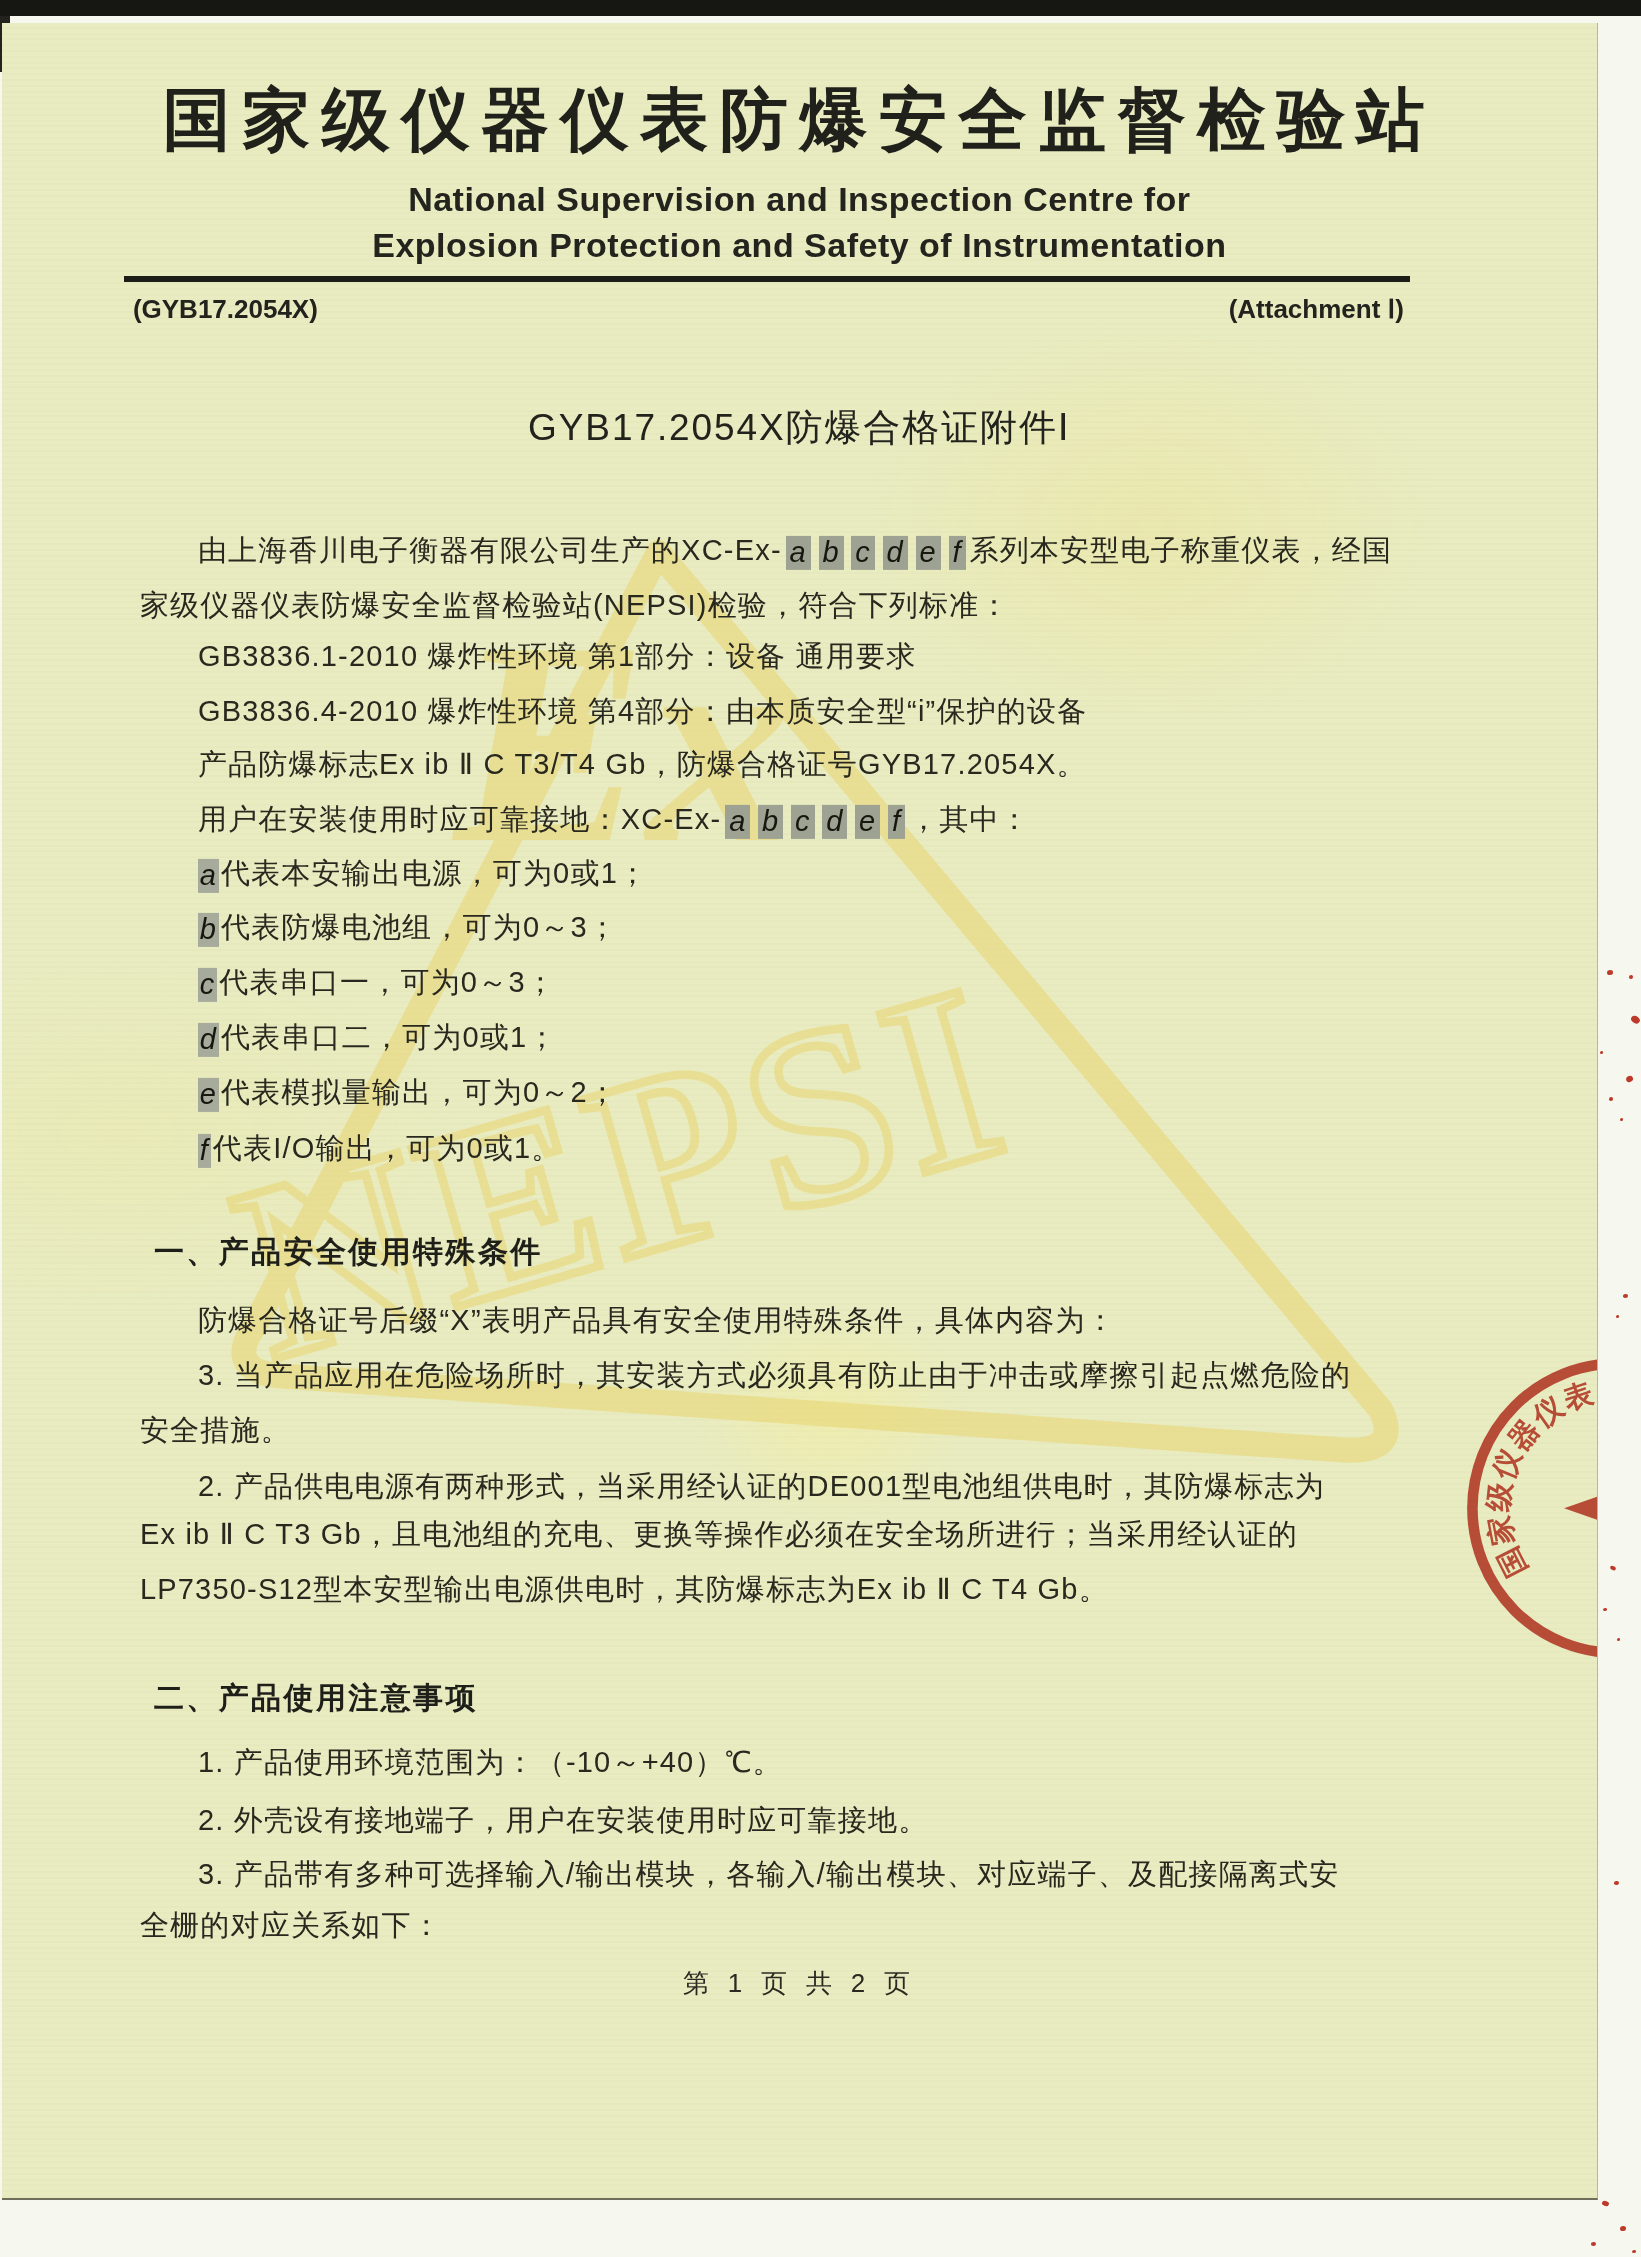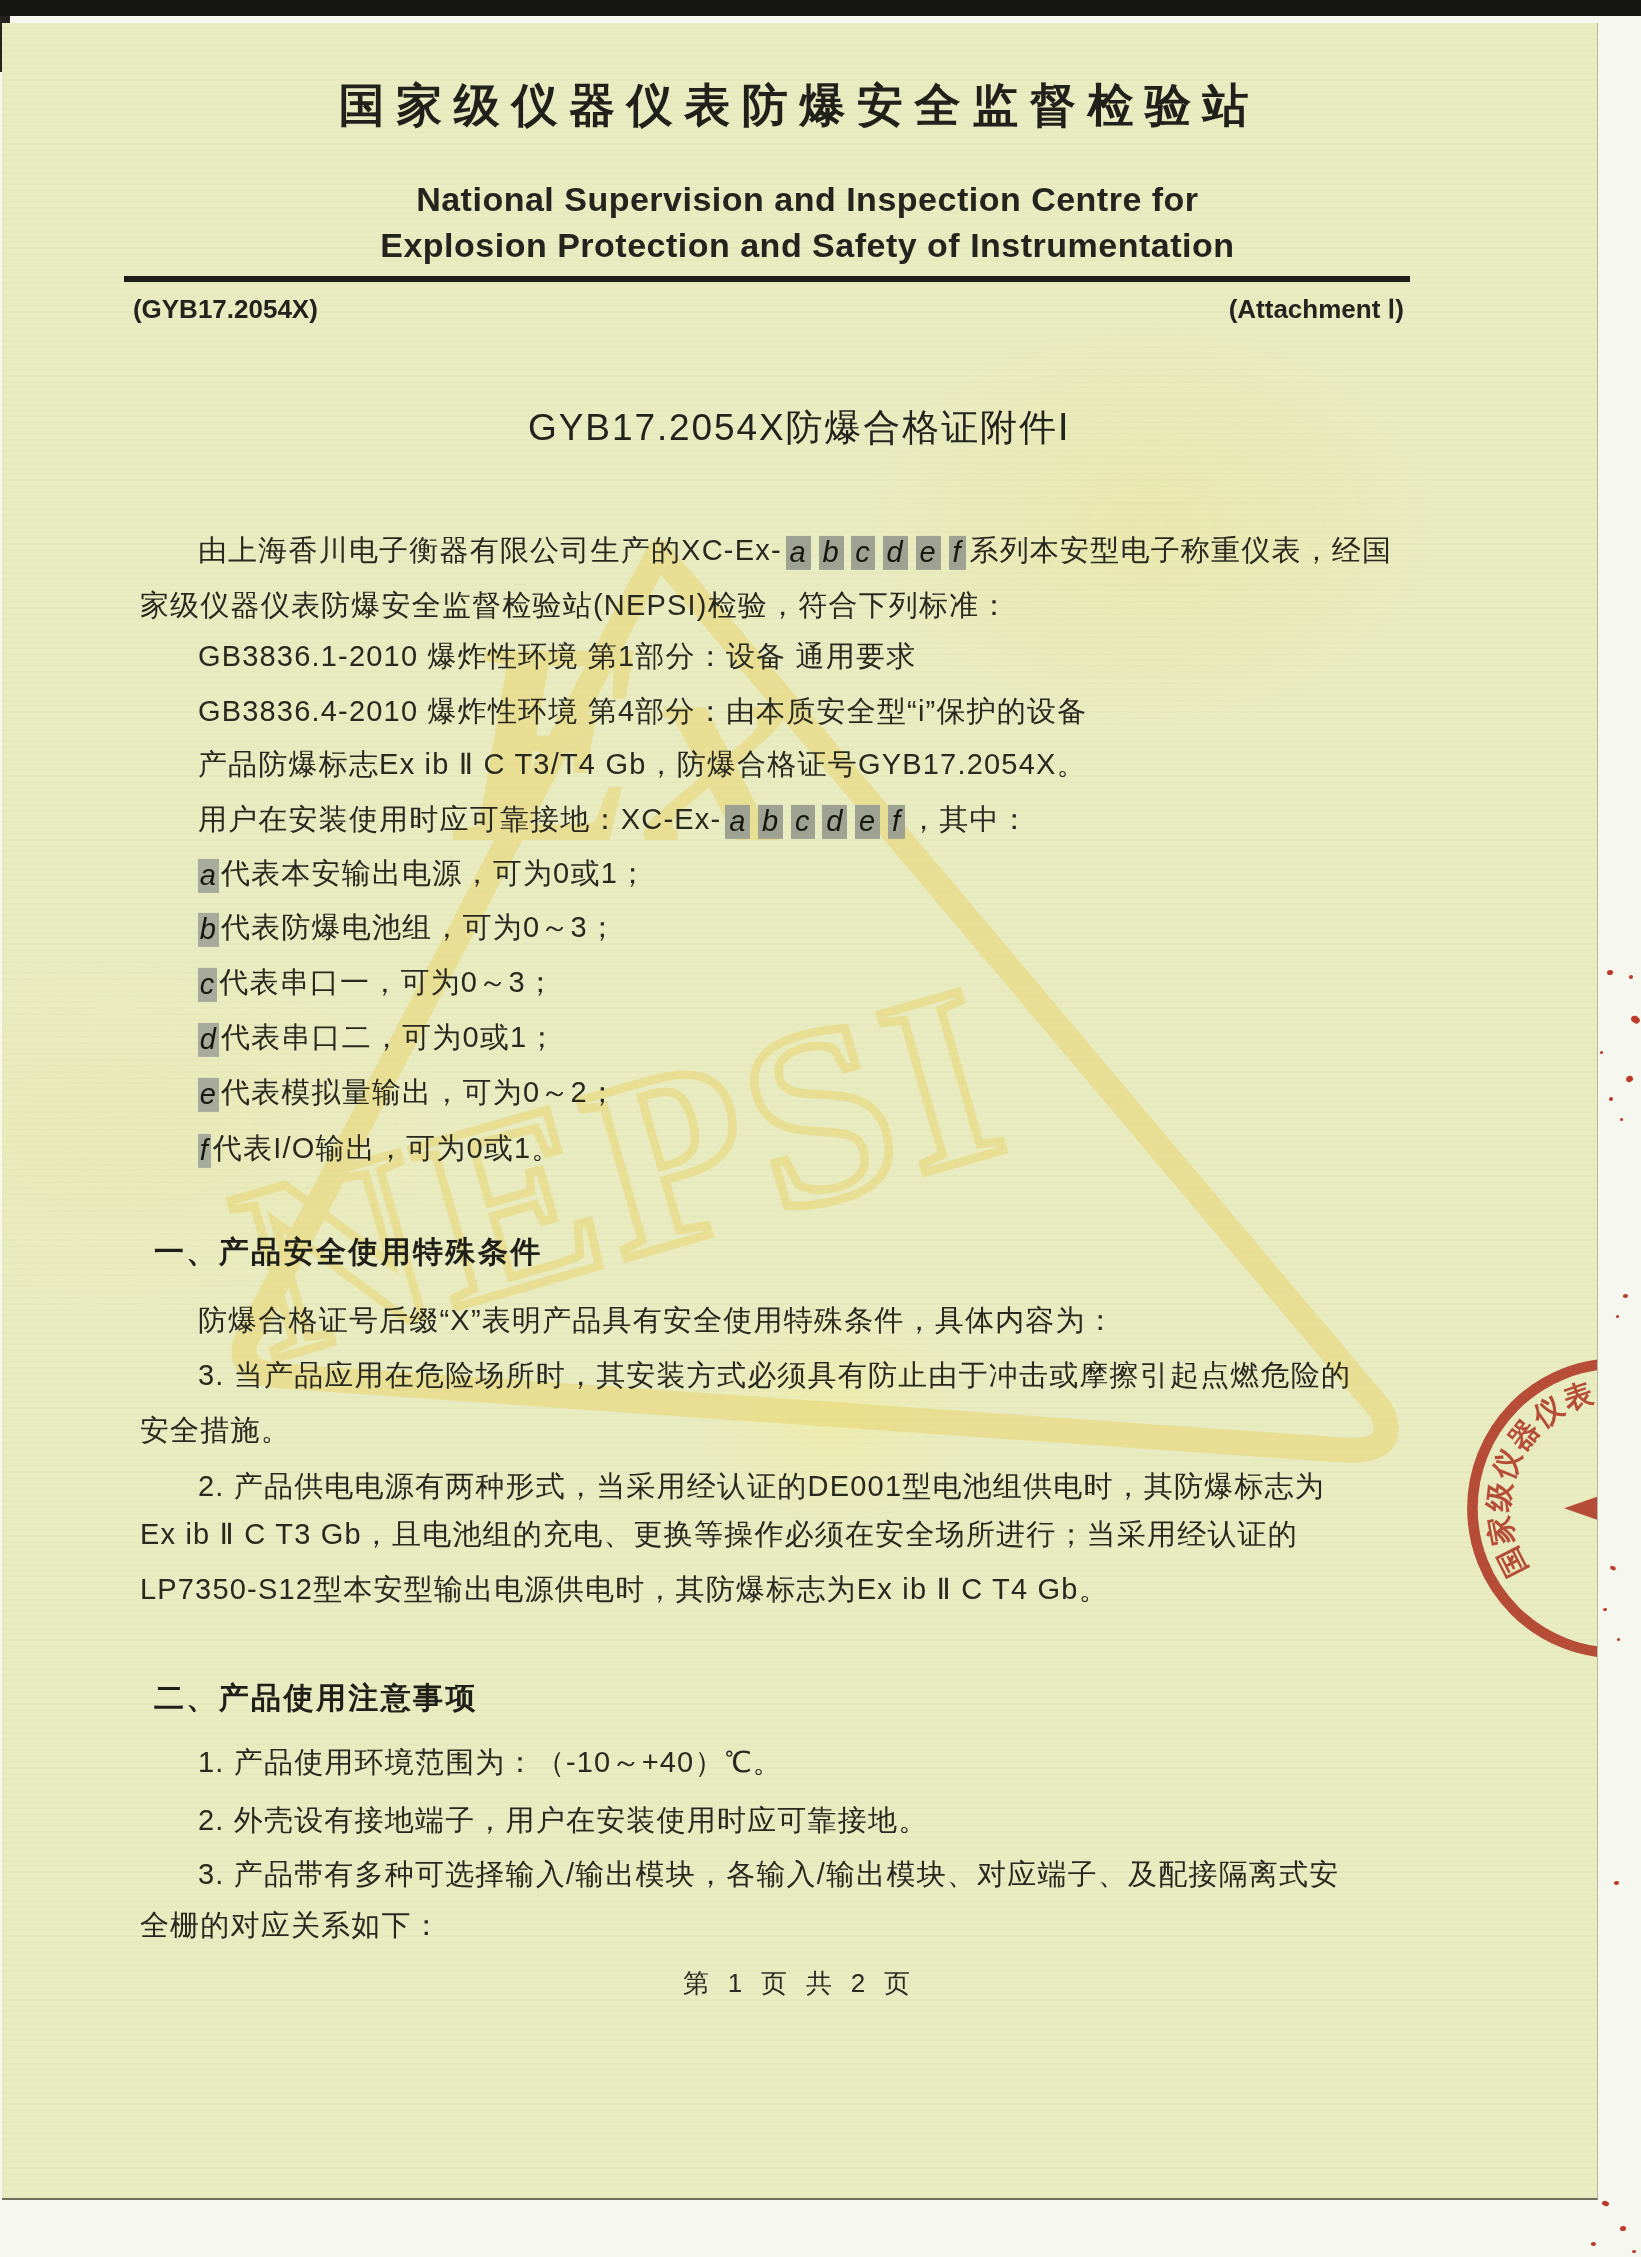--- a/index.html
+++ b/index.html
@@ -16,22 +16,22 @@
     background-image:
       repeating-linear-gradient(0deg, rgba(205,205,160,.10) 0 1.9px, rgba(0,0,0,0) 1.9px 5.8px),
       radial-gradient(406px 290px at 1149px 502px, rgba(238,224,130,.30), rgba(238,224,130,0) 70%),
       radial-gradient(193px 154px at 830px 1390px, rgba(246,238,150,.45), rgba(246,238,150,0) 70%),
       radial-gradient(483px 251px at 116px 1110px, rgba(235,228,150,.22), rgba(235,228,150,0) 70%);
     overflow:hidden;
     border-bottom:2.9px solid #6f6e5d;
     border-right:1.9px solid rgba(125,122,98,.45);
   }
   .title-zh{position:absolute;top:52px;left:0;width:100%;text-align:center;
-    font-size:46px;font-weight:900;color:#21211b;letter-spacing:11.6px;white-space:nowrap;}
-  .title-en{position:absolute;top:153px;left:8px;width:100%;text-align:center;
+    font-size:68px;font-weight:900;color:#21211b;letter-spacing:11.6px;white-space:nowrap;}
+  .title-en{position:absolute;top:153px;left:0;width:100%;text-align:center;
     font-size:34px;font-weight:700;color:#24241e;line-height:46px;letter-spacing:0.5px;}
   .rule{position:absolute;top:253px;left:122px;width:1286px;height:5.8px;background:#1d1d18;}
   .toprow{position:absolute;top:271px;left:131px;width:1271px;display:flex;justify-content:space-between;
     font-size:26px;font-weight:700;color:#23231d;}
   .subtitle{position:absolute;top:380px;left:0;width:100%;text-align:center;
     font-size:37px;font-weight:400;color:#23231d;letter-spacing:1.9px;}
   .t-line{position:absolute;white-space:nowrap;font-size:29px;color:#28281f;letter-spacing:1.2px;}
   .ind{left:196px;}
   .cont{left:138px;text-align:right;}
   .head{left:152px;font-weight:700;font-size:30px;letter-spacing:2.4px;color:#1f1f19;}

